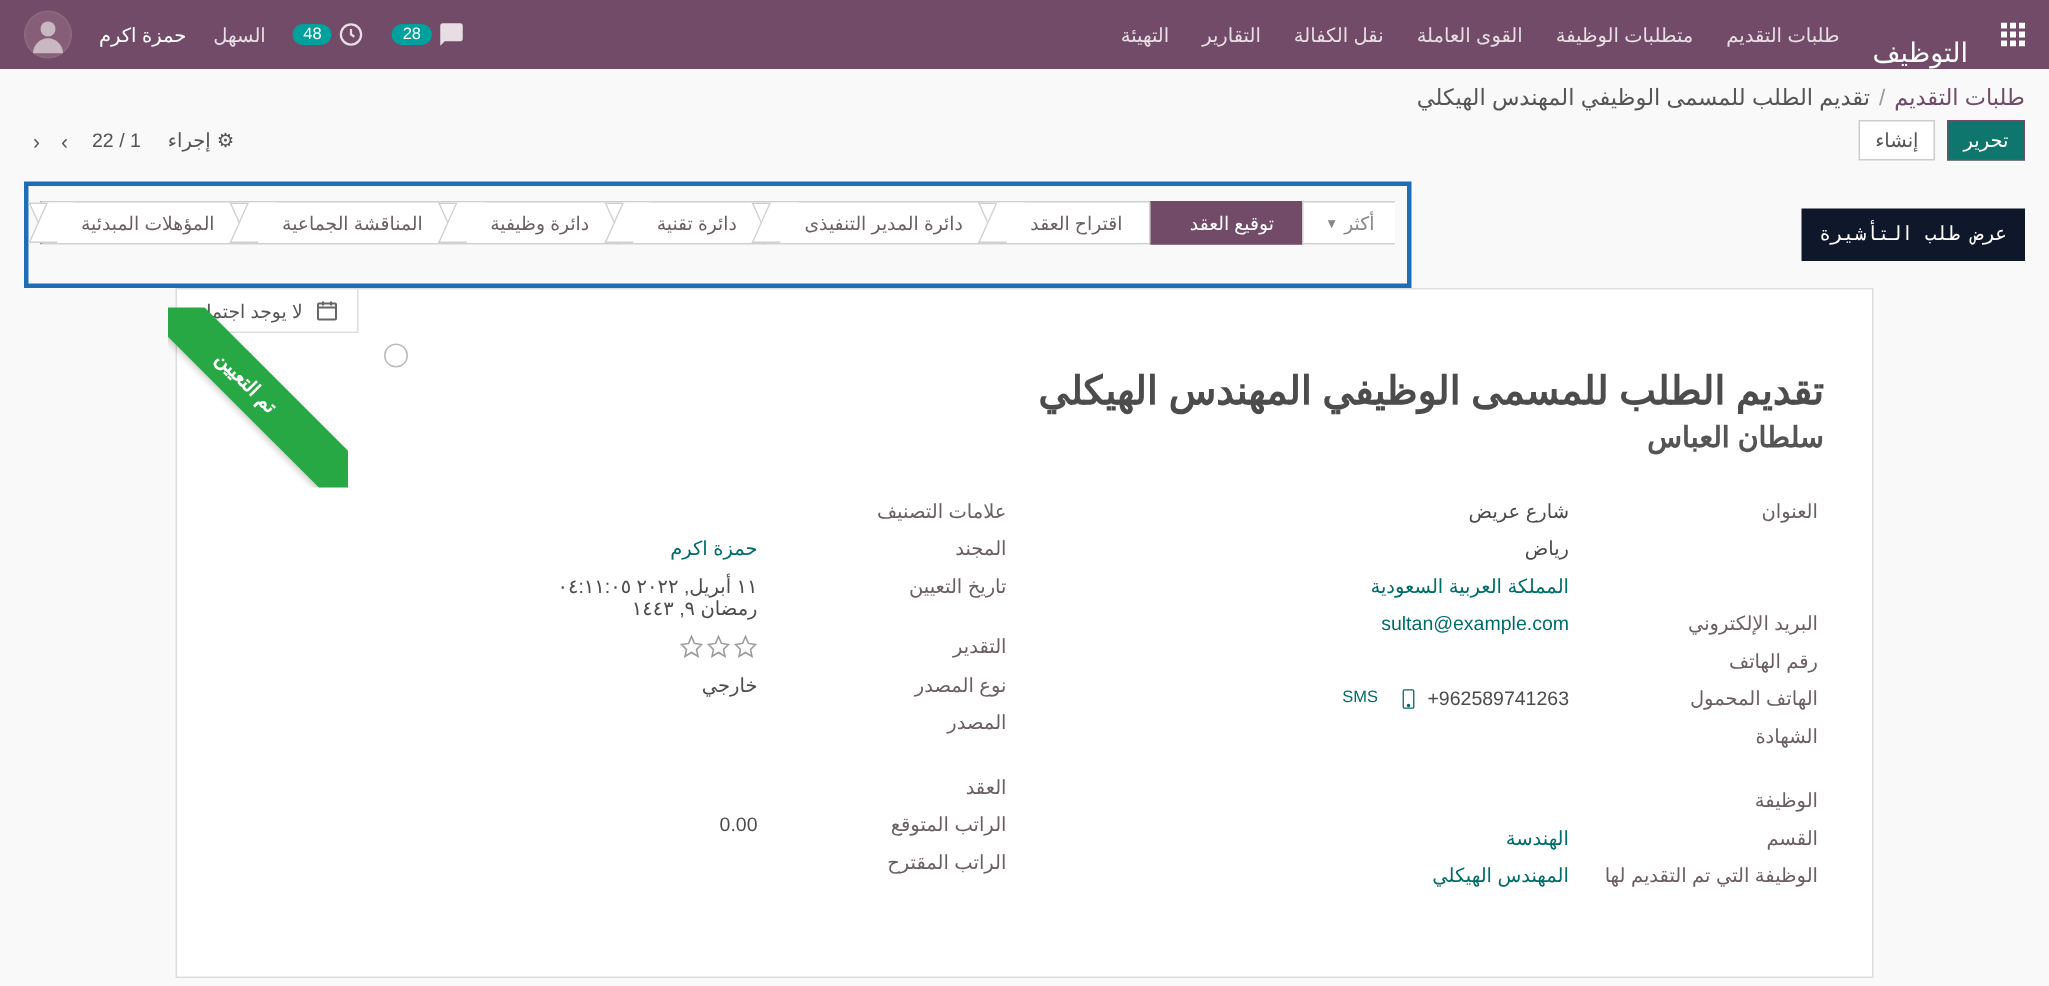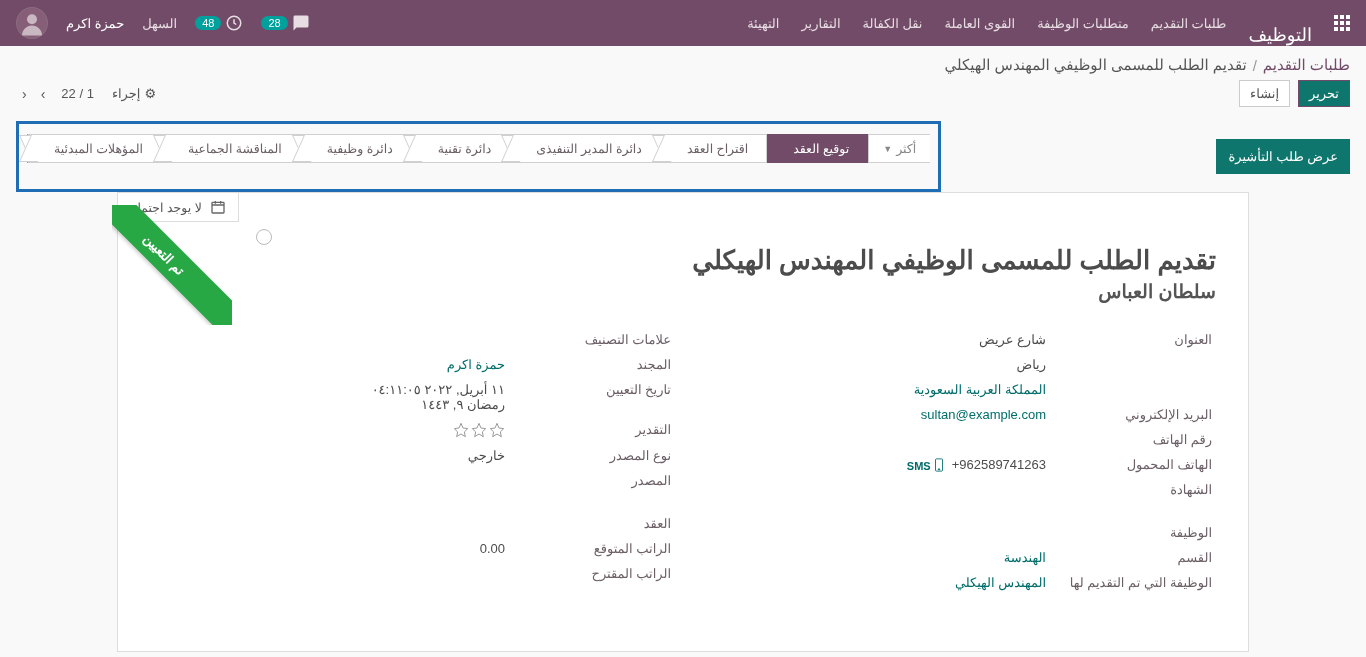--- a/index.html
+++ b/index.html
@@ -34,21 +34,21 @@
 .btn-create { background:#fff; color:#555; border:1px solid #ccc; }
 .ctrl-left { display:flex; align-items:center; gap:18px; }
 .action-link { color:#555; cursor:pointer; display:flex; align-items:center; gap:4px; }
 .gear { font-size:13px; }
 .pager { display:flex; align-items:center; gap:10px; color:#555; }
 .pager-arrows { display:flex; gap:2px; }
 .pager-arrow { padding:2px 6px; cursor:pointer; font-size:14px; color:#555; }
 
 
 .status-row { display:flex; align-items:center; padding:4px 16px 0; justify-content:space-between; }
-.btn-visa { background:#0f766e; color:#fff; padding:10px 12px; border:none; cursor:pointer; font-size:13px; }
+.btn-visa { background:#0f172a; color:#fff; padding:10px 12px; border:none; cursor:pointer; font-size:13px;font-family:Liberation Mono, monospace; }
 .stage-strip { display:flex; align-items:center; flex-direction:row-reverse; border:3px solid #1f6db5; padding:10px 8px 26px 8px; gap:0; }
 .stage { position:relative; background:#fff; color:#6b5f66; padding:6px 18px 6px 26px; font-size:12.5px; cursor:pointer; border:1px solid #d0d0d0; border-left:none; }
 .stage:first-child { border-left:1px solid #c2410c; }
 .stage.active { background:#714b67; color:#fff; border-color:#714b67; }
 .stage::after { content:""; position:absolute; left:-9px; top:0; bottom:0; width:18px; background:inherit; border-left:1px solid #d0d0d0; border-bottom:1px solid #d0d0d0; transform:skewX(-24deg); transform-origin:bottom; z-index:1; }
 .stage::before { content:""; position:absolute; left:-9px; top:0; bottom:0; width:18px; background:inherit; border-left:1px solid #d0d0d0; border-top:1px solid #d0d0d0; transform:skewX(24deg); transform-origin:top; z-index:1; }
 .stage.active::after,.stage.active::before{ border-color:#714b67; }
 .stage.last::after,.stage.last::before{ display:none; }
 .stage span { position:relative; z-index:2; }
 .stage-more { display:flex; align-items:center; gap:4px; color:#888; padding:6px 14px; cursor:pointer; font-size:12.5px; border:1px solid #d0d0d0; border-right:none; background:#fff; }
@@ -71,21 +71,21 @@
 .form-grid { display:flex; gap:0; }
 .col { flex:1; padding:0 12px; }
 .col:first-child { border-left:none; }
 
 .field-row { display:flex; padding:5px 0; align-items:flex-start; gap:16px; }
 .field-label { width:150px; color:#6b5f66; font-size:13px; text-align:right; flex-shrink:0; }
 .field-value { flex:1; font-size:13px; text-align:right; }
 .value-link { color:#006d6a; cursor:pointer; }
 .blankline { height:18px; }
 .sms-combo { display:flex; align-items:center; gap:8px; justify-content:flex-start; }
-.sms-tag { color:#006d6a; font-size:11px; display:flex; align-items:flex-end; gap:3px; cursor:pointer;font-weight:bold; }
+.sms-tag { color:#006d6a; font-size:11px; display:flex; align-items:flex-start; gap:15px; cursor:pointer; }
 .mobile-icon { width:10px; height:14px; }
 
 .stars { display:flex; gap:2px; flex-direction:row-reverse; justify-content:flex-end; }
 .star { width:16px; height:16px; cursor:pointer; }
 .star svg { stroke:#999; fill:none; stroke-width:1.5; }
 
 .num-right { direction:ltr; text-align:right; display:inline-block; }
 
 </style>
 </head>

